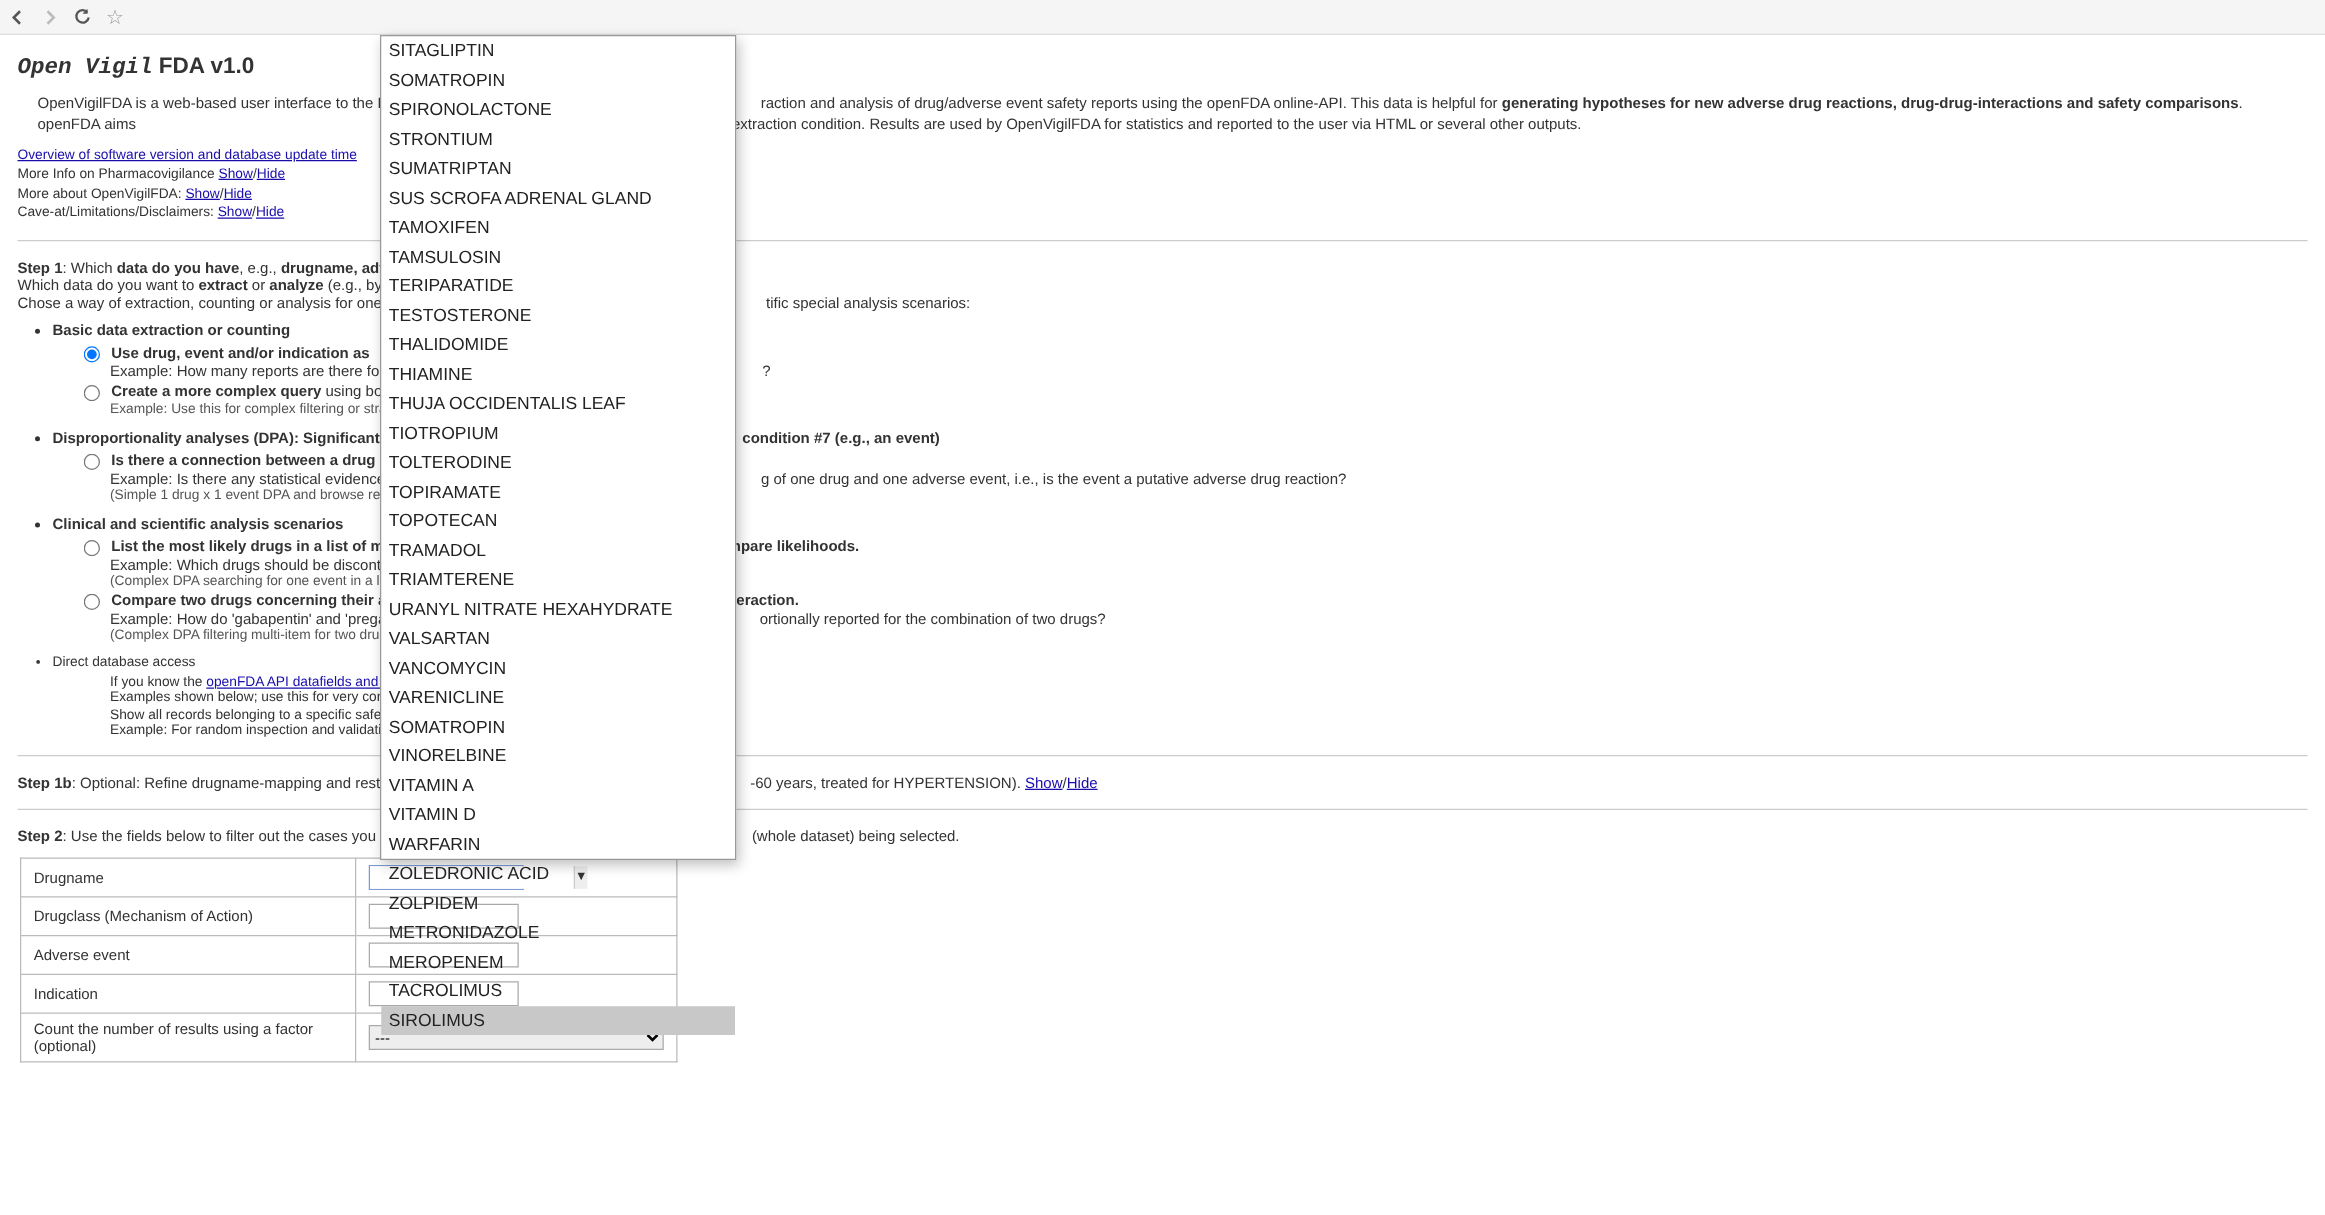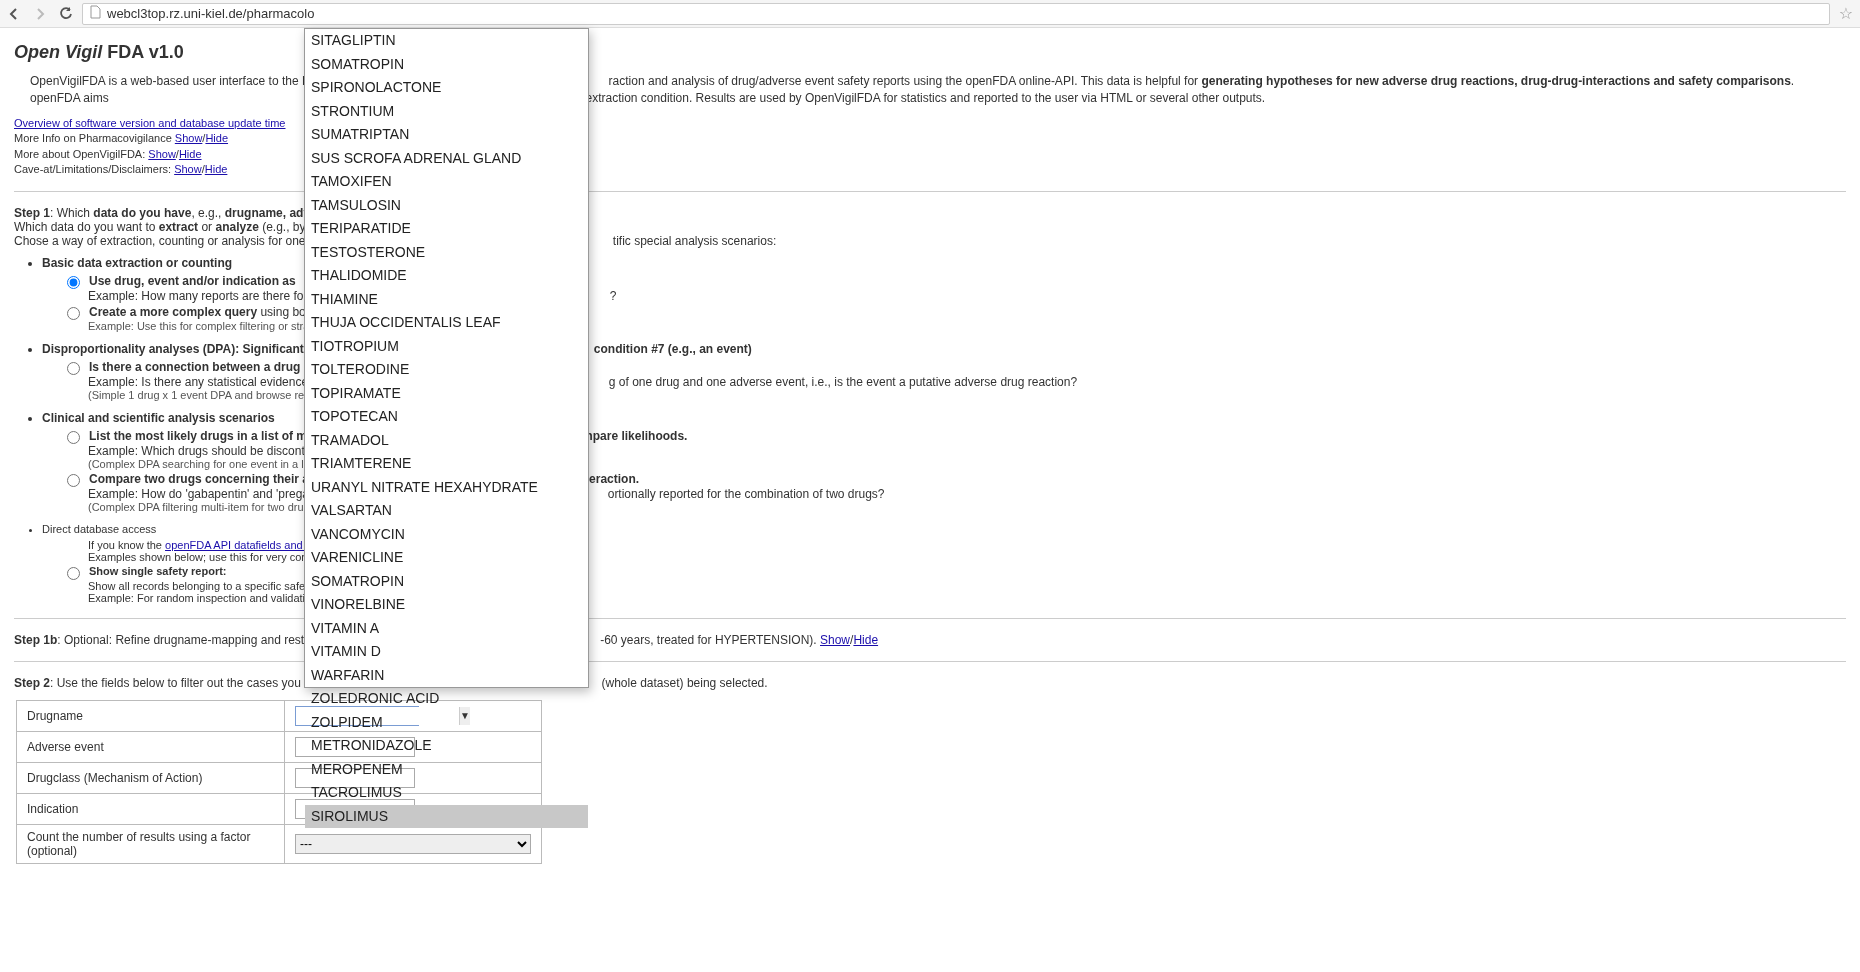--- a/index.html
+++ b/index.html
@@ -49,21 +49,21 @@
   }
   .star { width: 20px; text-align: center; color: #999; font-size: 16px; }
   .content {
     padding: 10px 14px;
     position: relative;
   }
   .title {
     font-size: 18px;
     margin: 4px 0 10px 0;
   }
-  .title .italic { font-style: italic; font-weight: bold; }
+  .title .italic { font-style: italic; font-weight: bold; font-family: Liberation Mono, monospace; }
   .title .rest { font-weight: bold; }
   .intro { margin: 8px 16px; line-height: 1.45; }
   .intro b { font-weight: bold; }
   .info-links { margin: 6px 0 0 0; font-size: 11px; line-height: 1.4; }
   .info-links a { color: #1a0dab; text-decoration: underline; text-align: center; }
   .info-links .plain { color: #333; }
   hr { border: none; border-top: 1px solid #ccc; margin: 14px 0; }
   .step-label { font-weight: bold; }
   ul.outer { margin: 8px 0 8px 28px; padding: 0; }
   ul.outer > li { margin: 6px 0; }
@@ -167,28 +167,20 @@
   <div class="nav-btn disabled">
     <svg width="14" height="14" viewBox="0 0 14 14">
         <path d="M5 2 L10 7 L5 12" fill="none" stroke="#bbb" stroke-width="2"></path>
       </svg>
   </div>
   <div class="nav-btn">
     <svg width="14" height="14" viewBox="0 0 14 14">
         <path d="M11 3 A5 5 0 1 0 12 7" fill="none" stroke="#555" stroke-width="1.8"></path>
         <path d="M11 0 L11 4 L7 4 Z" fill="#555"></path>
       </svg>
-  </div>
-  <div class="url-bar">
-    <span class="page-icon">
-      <svg width="12" height="14" viewBox="0 0 12 14">
-          <path d="M2 1 H8 L11 4 V13 H2 Z" fill="none" stroke="#999" stroke-width="1"></path>
-        </svg>
-    </span>
-    <span>webcl3top.rz.uni-kiel.de/pharmacolo</span>
   </div>
   <div class="star">☆</div>
 </div>
 
 <div class="content">
 
   <div class="dropdown" id="dropdown">
       <div class="item">SITAGLIPTIN</div>
       <div class="item">SOMATROPIN</div>
       <div class="item">SPIRONOLACTONE</div>
@@ -306,24 +298,20 @@
     </li>
 
     <li class="dda">
       <span>Direct database access</span>
       <ul class="inner">
         <li>
           <div class="example" style="font-size:11px"><span>If you know the </span><a href="#" class="link">openFDA API datafields and query synt</a></div>
           <div class="example" style="font-size:11px">Examples shown below; use this for very complicated c</div>
         </li>
         <li>
-          <div class="radio-line">
-            <input type="radio" class="radio" style="">
-            <span class="opt-label">Show single safety report:</span>
-          </div>
           <div class="example" style="font-size:11px">Show all records belonging to a specific safety report ic</div>
           <div class="example" style="font-size:11px">Example: For random inspection and validation of prev</div>
         </li>
       </ul>
     </li>
   </ul>
 
   <hr>
 
   <div class="step1b">
@@ -341,25 +329,25 @@
         <tr>
       <td class="label-cell">Drugname</td>
       <td class="input-cell">
         <div class="combo">
           <input type="text" style="">
           <div class="arrow">▼</div>
         </div>
       </td>
     </tr>
     <tr>
+      <td class="label-cell">Drugclass (Mechanism of Action)</td>
+      <td class="input-cell"><input class="txt" type="text" style=""></td>
+    </tr>
+    <tr>
       <td class="label-cell">Adverse event</td>
-      <td class="input-cell"><input class="txt" type="text" style=""></td>
-    </tr>
-    <tr>
-      <td class="label-cell">Drugclass (Mechanism of Action)</td>
       <td class="input-cell"><input class="txt" type="text" style=""></td>
     </tr>
     <tr>
       <td class="label-cell">Indication</td>
       <td class="input-cell"><input class="txt" type="text" style=""></td>
     </tr>
     <tr>
       <td class="label-cell">Count the number of results using a factor (optional)</td>
       <td class="input-cell">
         <select class="wide">

